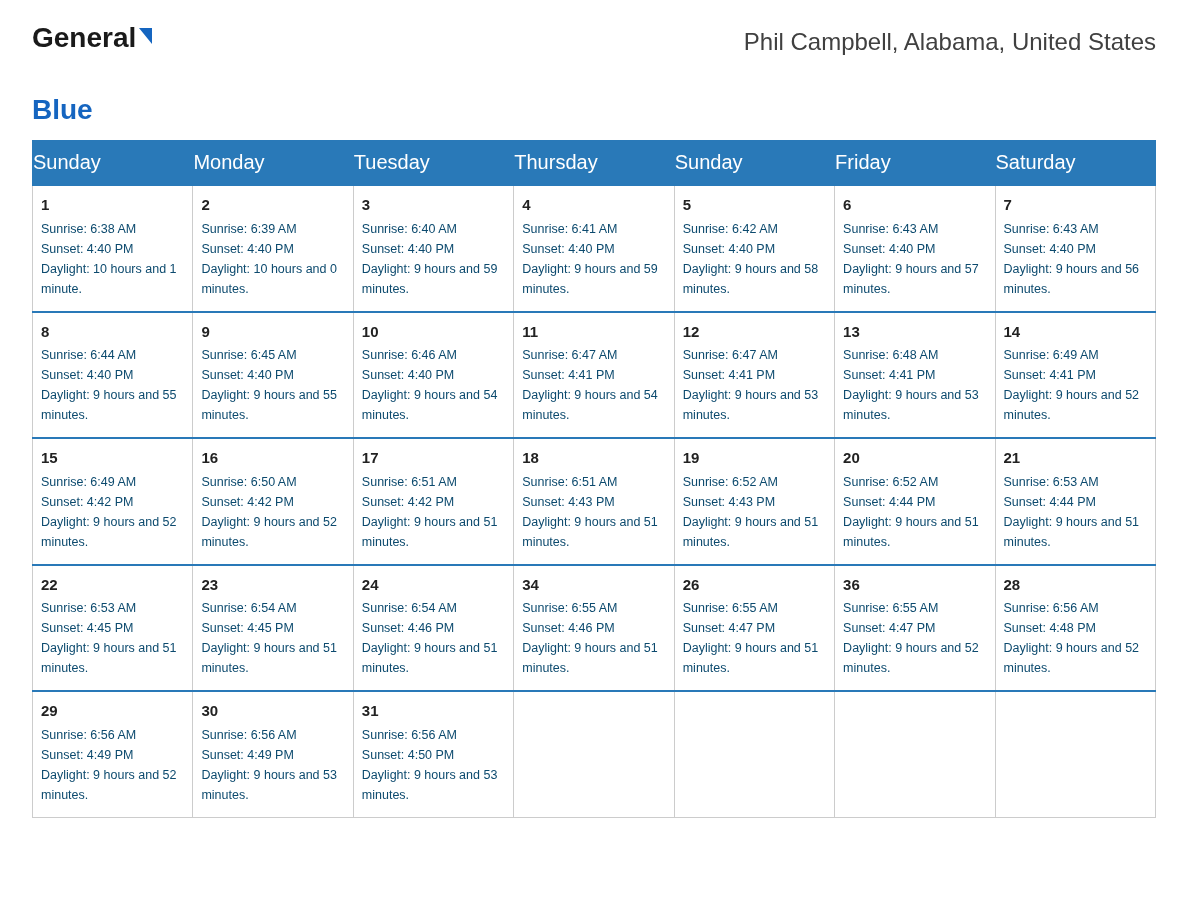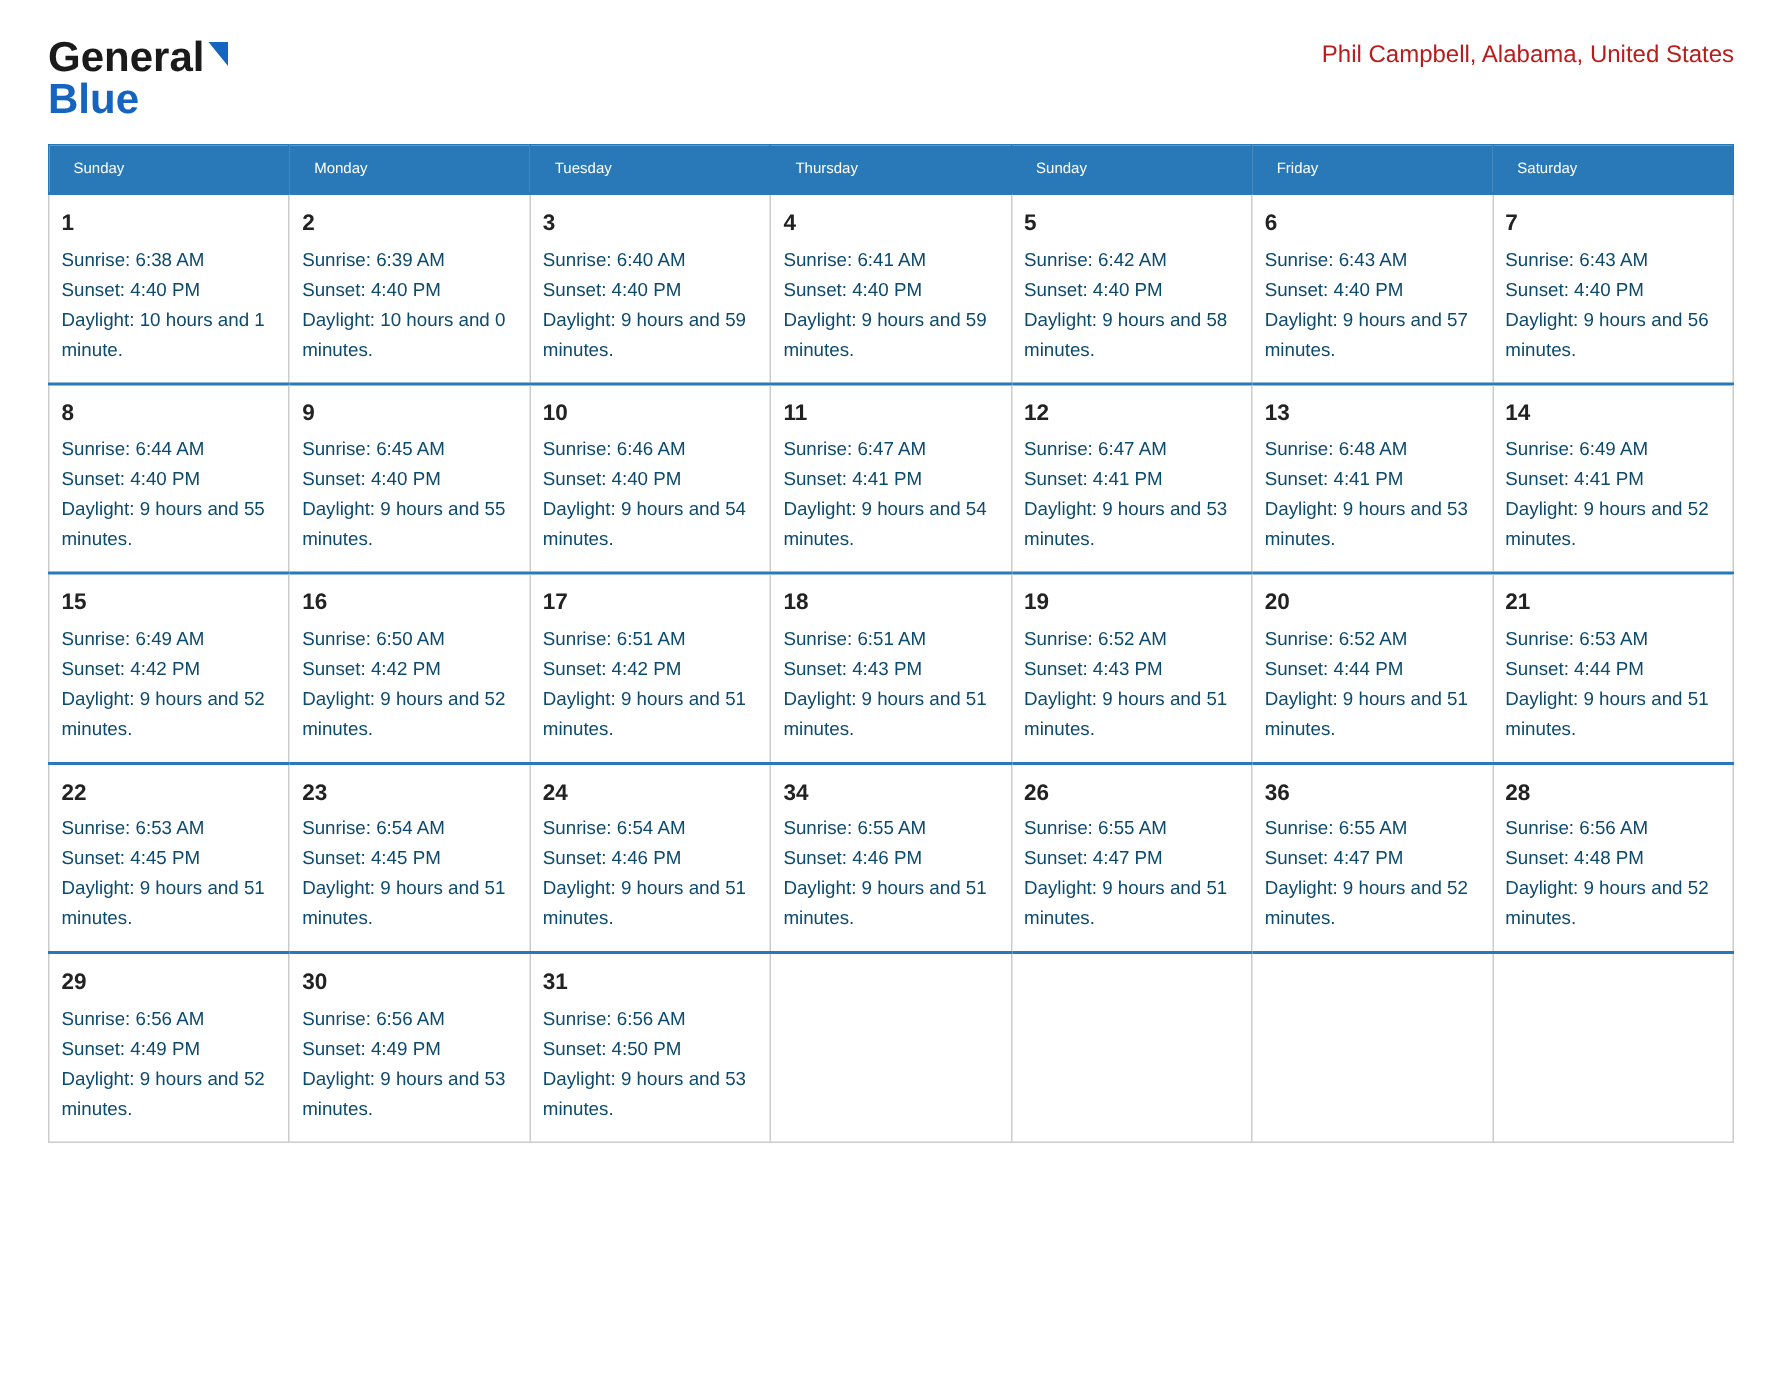--- a/index.html
+++ b/index.html
@@ -33,46 +33,47 @@
       color: #1565c0;
       line-height: 1;
     }
     .logo-line1 {
       display: flex;
       align-items: flex-start;
     }
     .logo-line2 {
       display: flex;
       align-items: flex-end;
+      margin-top: 44px;
     }
     .title-area {
       text-align: right;
     }
     .month-title {
       font-size: 48px;
       font-weight: 300;
       color: #1a1a1a;
       line-height: 1.1;
     }
     .location-title {
-      font-size: 16px;
-      color: #b91c1c;
+      font-size: 24px;
+      color: #404040;
       margin-top: 4px;
       margin-left: 32px;
     }
     .calendar-table {
       width: 100%;
       border-collapse: collapse;
       border: 1px solid #aaa;
     }
     .calendar-table th {
       background-color: #2979b8;
       color: #fff;
-      padding: 10px 16px;
-      font-size: 10px;
+      padding: 10px 0;
+      font-size: 20px;
       font-weight: normal;
       text-align: left;
       border: 1px solid #2979b8;
     }
     .calendar-table td {
       vertical-align: top;
       padding: 8px 8px 12px 8px;
       border: 1px solid #ccc;
       width: 14.28%;
       font-size: 13px;

